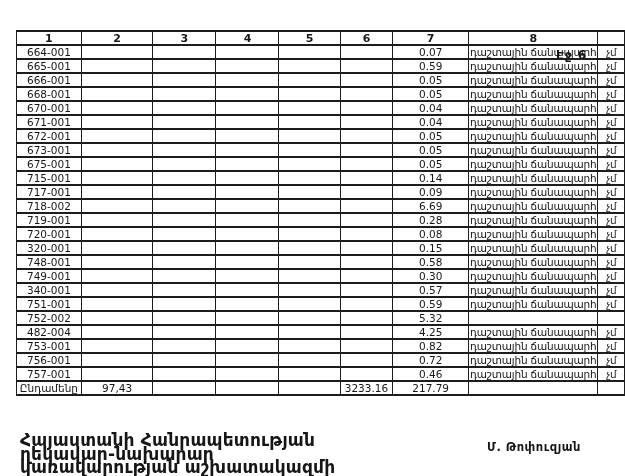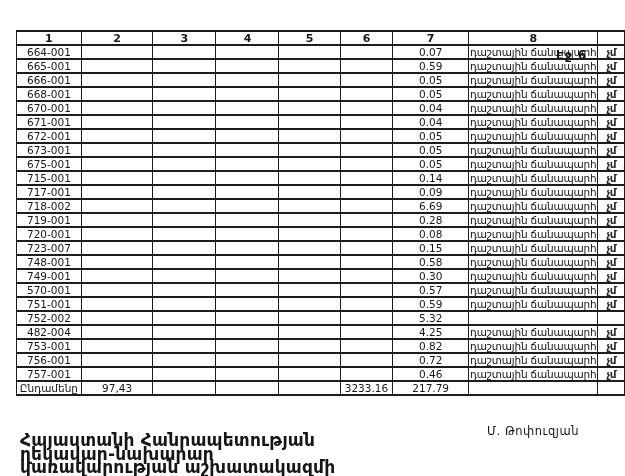--- a/index.html
+++ b/index.html
@@ -30,31 +30,31 @@
   .c1 { width:62px; }
   .c2 { width:70px; }
   .c3 { width:62px; }
   .c4 { width:62px; }
   .c5 { width:60px; }
   .c6 { width:50px; }
   .c7 { width:74px; }
   .c8 { width:124px; font-size:8.5px; font-weight:normal; letter-spacing:-0.2px; }
   td.margin-cell, th.margin-cell {
     border:none; width:24px; background:transparent;
-    font-size:7px; font-weight:bold; color:#2a2a2a;
+    font-size:7px; font-weight:normal; color:#2a2a2a;
     text-align:left; padding-left:4px; letter-spacing:-0.5px;
   }
   .footer-org {
     position:absolute; top:434px; left:20px;
     font-size:17px; font-weight:bold; line-height:13.5px;
     letter-spacing:0.2px;
   }
   .signature {
-    position:absolute; top:424px; left:487px;
-    font-size:11.5px; font-weight:normal; letter-spacing:0.5px;
+    position:absolute; top:440px; left:487px;
+    font-size:11.5px; font-weight:bold; letter-spacing:0.5px;
   }
 </style>
 </head>
 <body>
 
 <div class="page-label">Էջ 6</div>
 
 <table class="grid">
   <thead>
     <tr>
@@ -218,21 +218,21 @@
         <td class="c2"></td>
         <td class="c3"></td>
         <td class="c4"></td>
         <td class="c5"></td>
         <td class="c6"></td>
         <td class="c7">0.08</td>
         <td class="c8">դաշտային ճանապարհ</td>
         <td class="margin-cell">չմ</td>
       </tr>
       <tr>
-        <td class="c1">723-007</td>
+        <td class="c1">320-001</td>
         <td class="c2"></td>
         <td class="c3"></td>
         <td class="c4"></td>
         <td class="c5"></td>
         <td class="c6"></td>
         <td class="c7">0.15</td>
         <td class="c8">դաշտային ճանապարհ</td>
         <td class="margin-cell">չմ</td>
       </tr>
       <tr>
@@ -251,21 +251,21 @@
         <td class="c2"></td>
         <td class="c3"></td>
         <td class="c4"></td>
         <td class="c5"></td>
         <td class="c6"></td>
         <td class="c7">0.30</td>
         <td class="c8">դաշտային ճանապարհ</td>
         <td class="margin-cell">չմ</td>
       </tr>
       <tr>
-        <td class="c1">570-001</td>
+        <td class="c1">340-001</td>
         <td class="c2"></td>
         <td class="c3"></td>
         <td class="c4"></td>
         <td class="c5"></td>
         <td class="c6"></td>
         <td class="c7">0.57</td>
         <td class="c8">դաշտային ճանապարհ</td>
         <td class="margin-cell">չմ</td>
       </tr>
       <tr>

